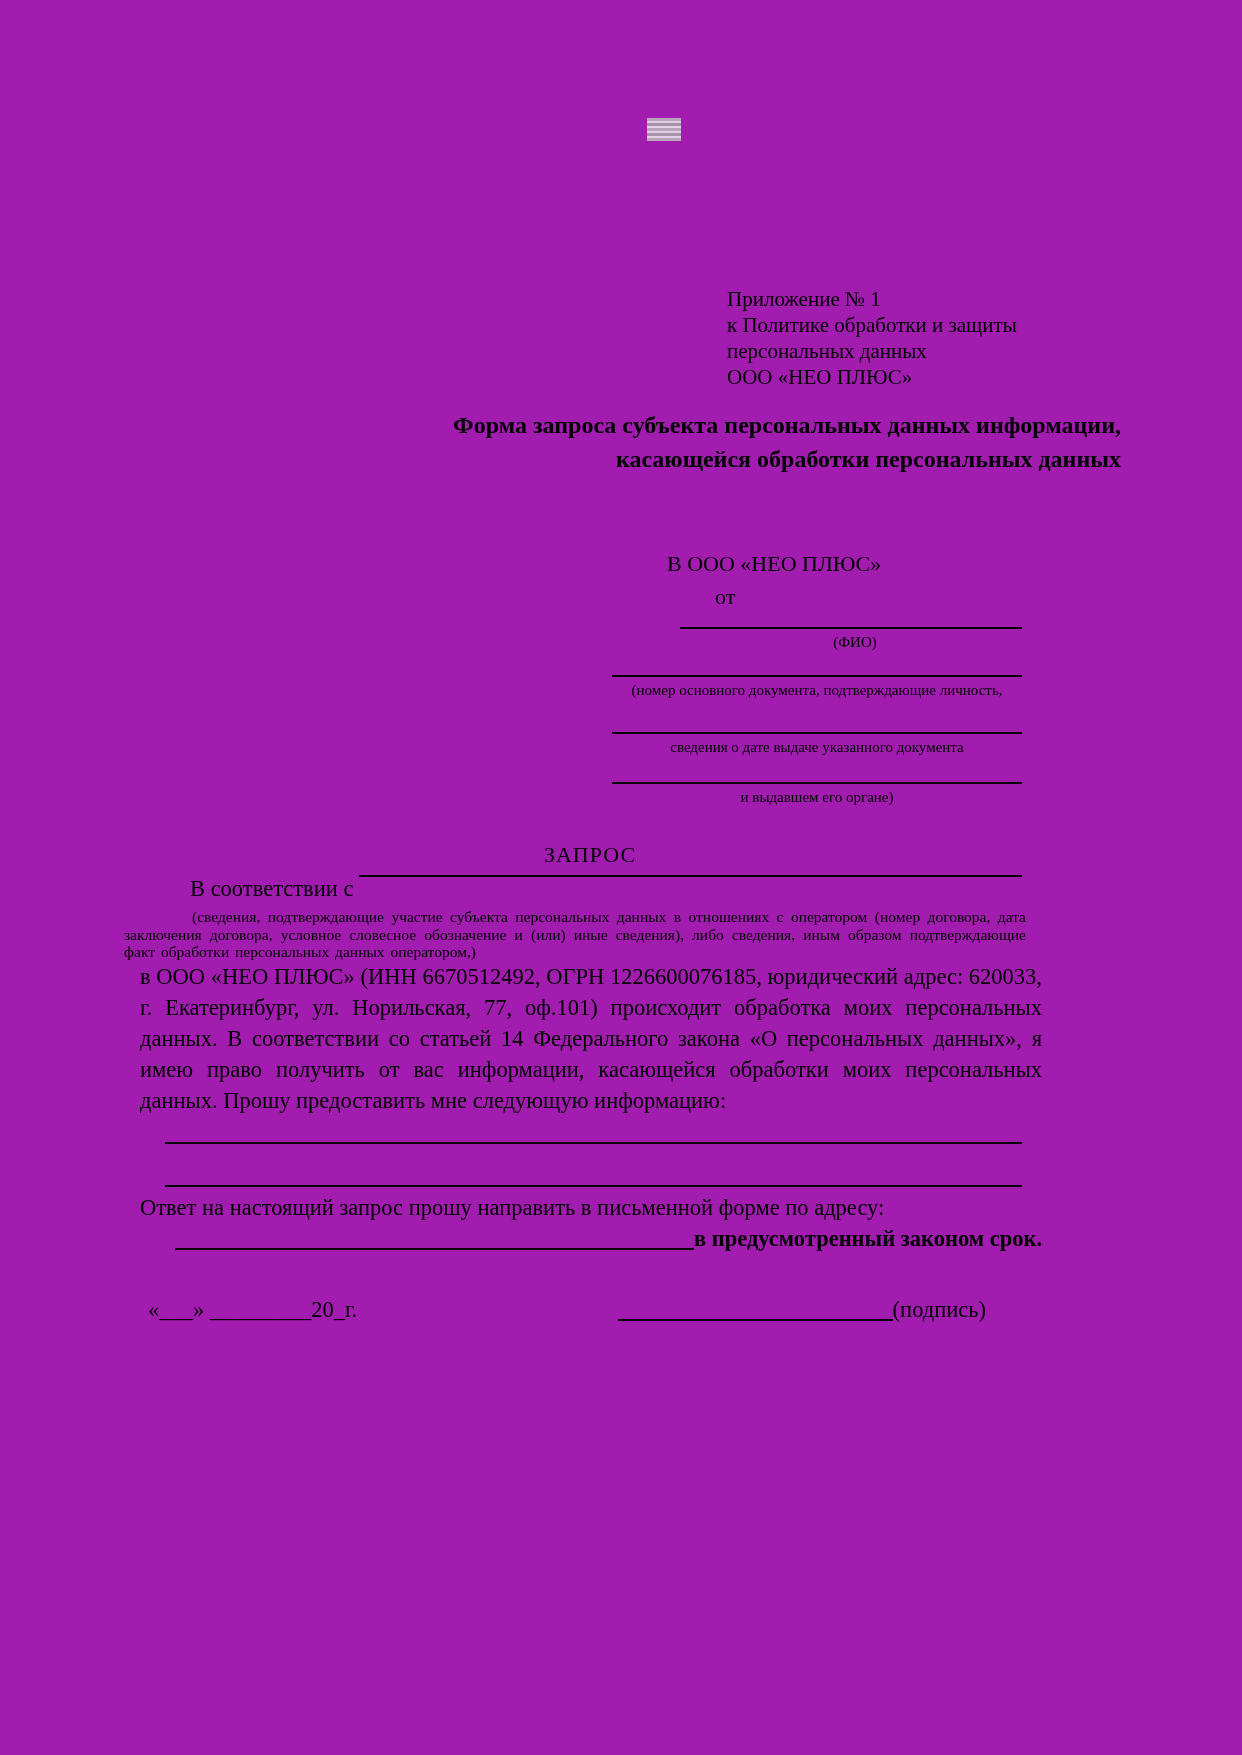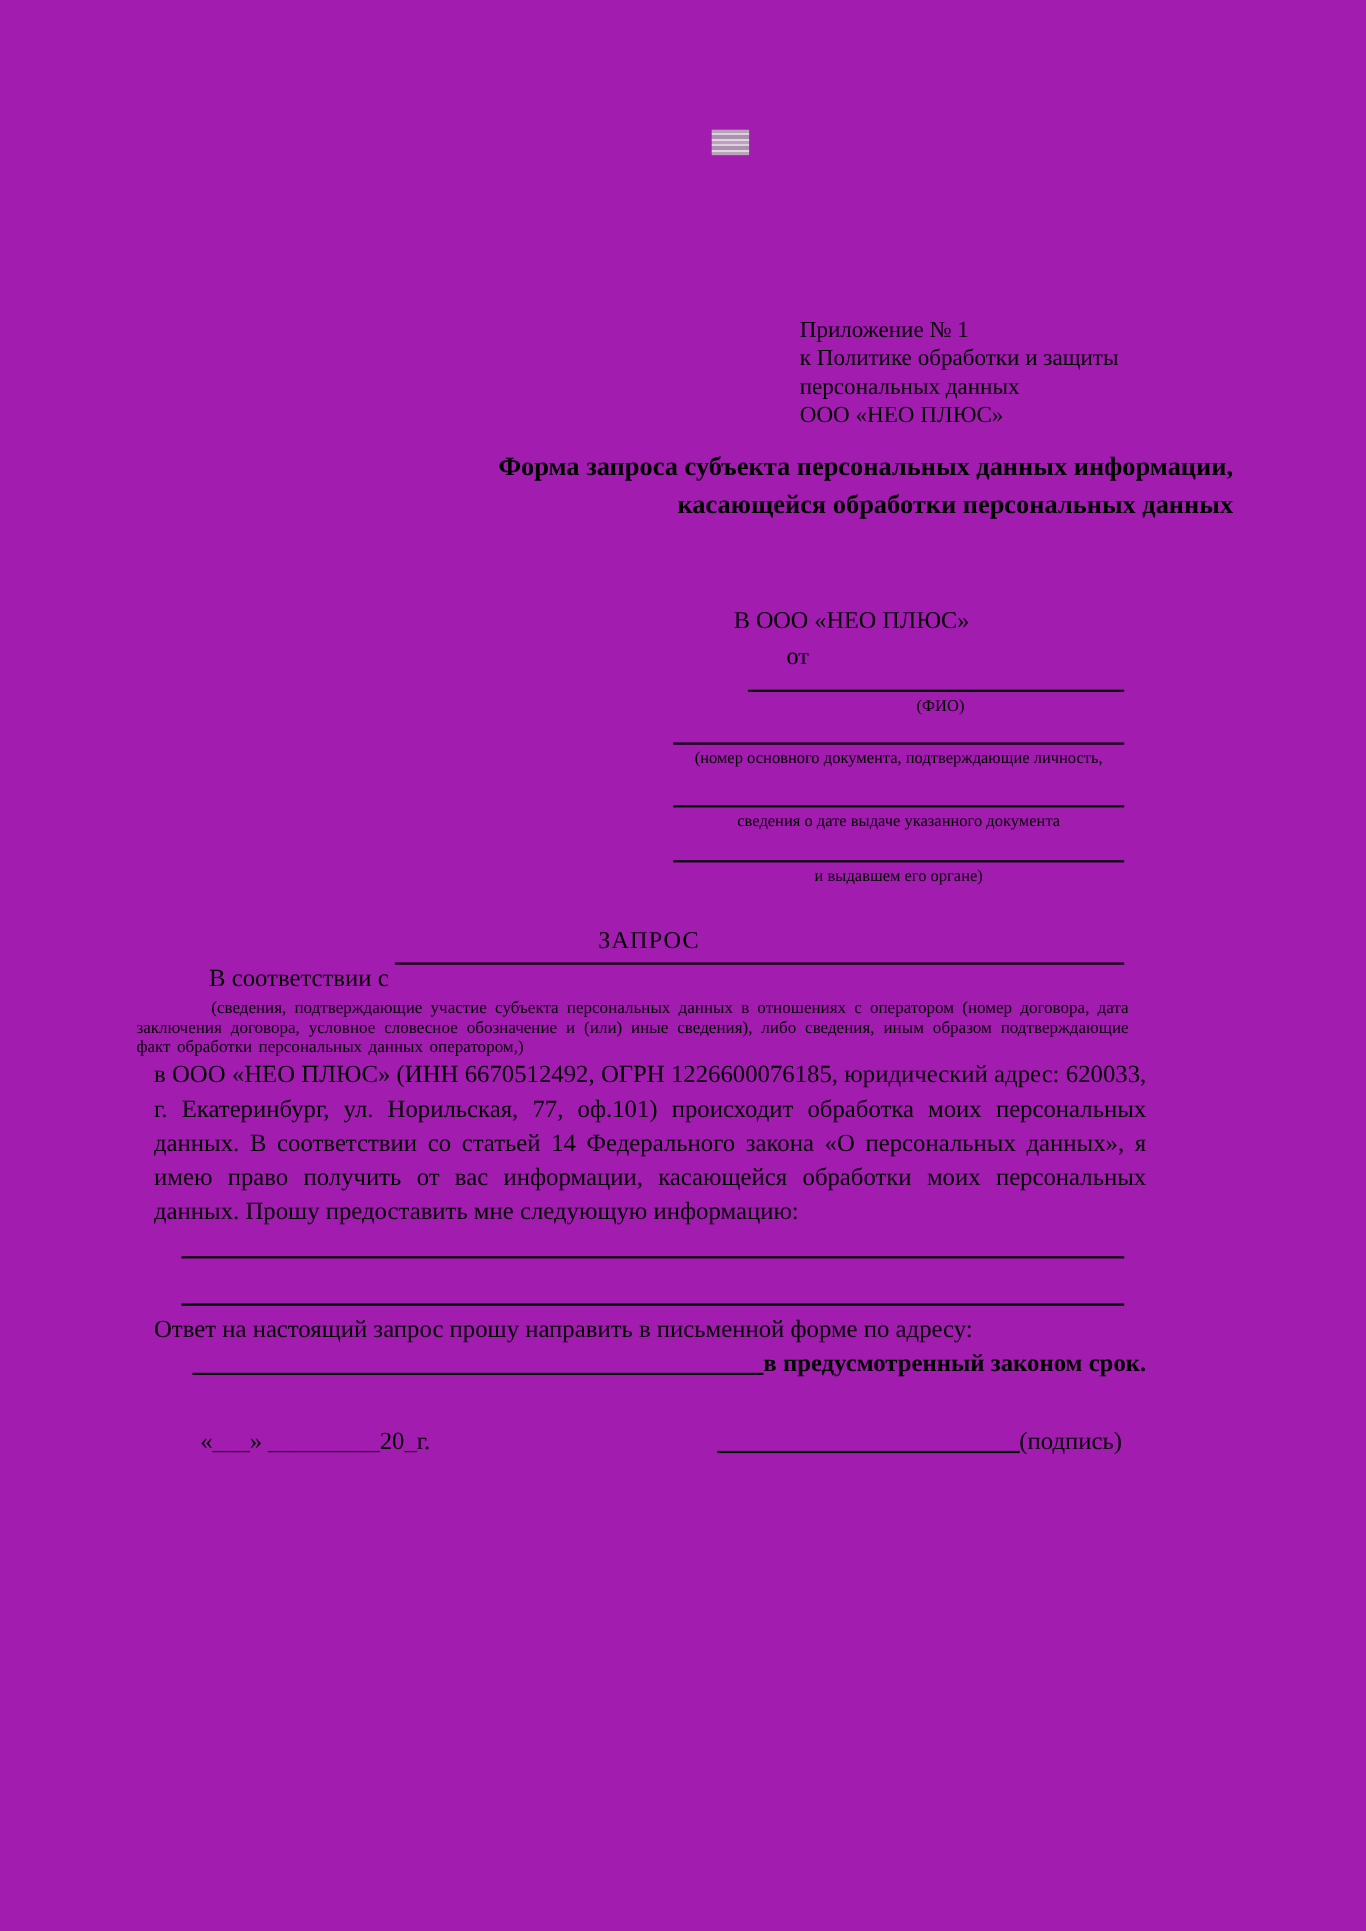--- a/index.html
+++ b/index.html
@@ -81,21 +81,21 @@
     left:140px;top:1223px;width:902px;
     display:flex;align-items:flex-end;
     font-size:22.5px;line-height:31px;font-weight:bold;
   }
   .reply-2 .blank{margin-left:35px;}
   .reply-2 .tail{white-space:pre;}
 
   .signoff{
     left:148px;top:1295px;width:838px;
     display:flex;justify-content:space-between;align-items:flex-end;
-    font-size:22.5px;line-height:30px;margin-left:34px;
+    font-size:22.5px;line-height:30px;
   }
   .sig-group{display:flex;align-items:flex-end;}
   .sig-blank{width:275px;border-bottom:2px solid #000;margin-bottom:4px;}
 </style>
 </head>
 <body>
 
 <div class="page">
 
   <div class="abs mini-logo"></div>

